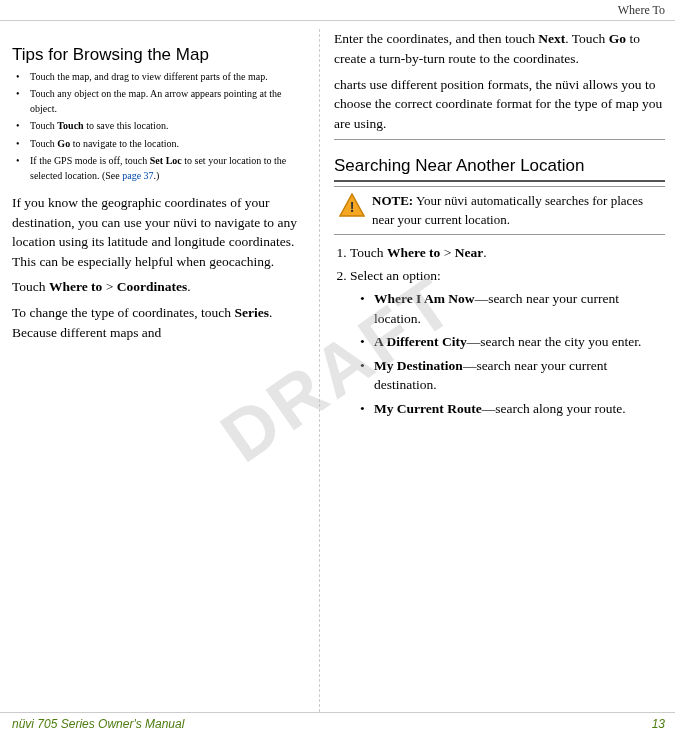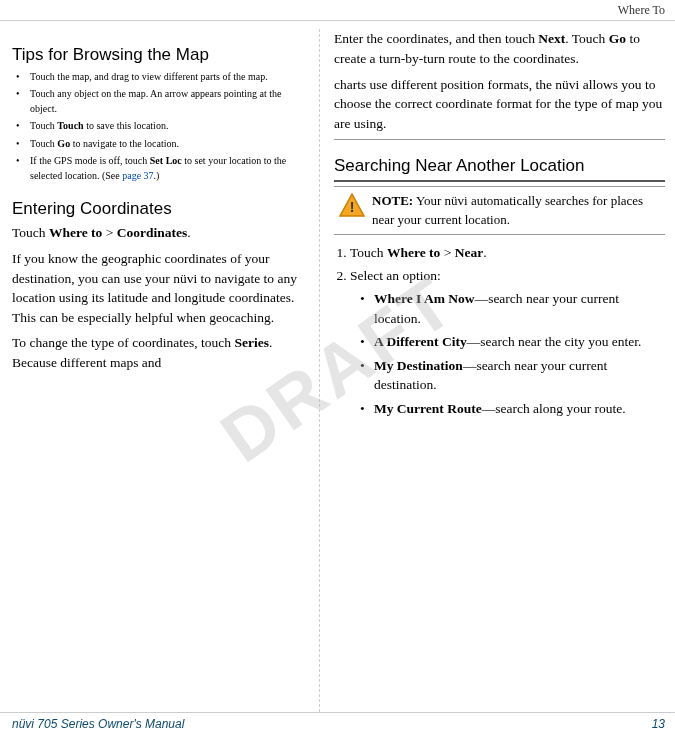--- a/index.html
+++ b/index.html
@@ -159,21 +159,21 @@
       left: 2px;
     }
 
     .footer-bar {
       display: flex;
       justify-content: space-between;
       align-items: center;
       padding: 3px 10px 4px 12px;
       border-top: 1px solid #ccc;
       font-size: 12px;
-      color: #0c4a6e;
+      color: #4d7c0f;
       font-style: italic;
       font-family: Arial, sans-serif;
     }
 
     .draft-watermark {
       position: absolute;
       top: 50%;
       left: 50%;
       transform: translate(-50%, -50%) rotate(-35deg);
       font-size: 72px;
@@ -205,23 +205,22 @@
         <ul class="bullet-list">
           <li>Touch the map, and drag to view different parts of the map.</li>
           <li>Touch any object on the map. An arrow appears pointing at the object.</li>
           <li>Touch <strong>Touch</strong> to save this location.</li>
           <li>Touch <strong>Go</strong> to navigate to the location.</li>
           <li>If the GPS mode is off, touch <strong>Set Loc</strong> to set your location to the selected location. (See <span class="blue-link">page 37</span>.)</li>
         </ul>
       </div>
 
       <div class="section-block">
-        <h2 class="section-heading">Entering Coordinates</h2>
+        <p class="body-text">If you know the geographic coordinates of your destination, you can use your nüvi to navigate to any location using its latitude and longitude coordinates. This can be especially helpful when geocaching.</p>
         <p class="body-text">Touch <strong>Where to</strong> &gt; <strong>Coordinates</strong>.</p>
-        <p class="body-text">If you know the geographic coordinates of your destination, you can use your nüvi to navigate to any location using its latitude and longitude coordinates. This can be especially helpful when geocaching.</p>
         <p class="body-text">To change the type of coordinates, touch <strong>Series</strong>. Because different maps and</p>
       </div>
 
     </div>
 
     <div class="right-col">
 
       <p class="body-text">Enter the coordinates, and then touch <strong>Next</strong>. Touch <strong>Go</strong> to create a turn-by-turn route to the coordinates.</p>
 
       <p class="body-text">charts use different position formats, the nüvi allows you to choose the correct coordinate format for the type of map you are using.</p>

